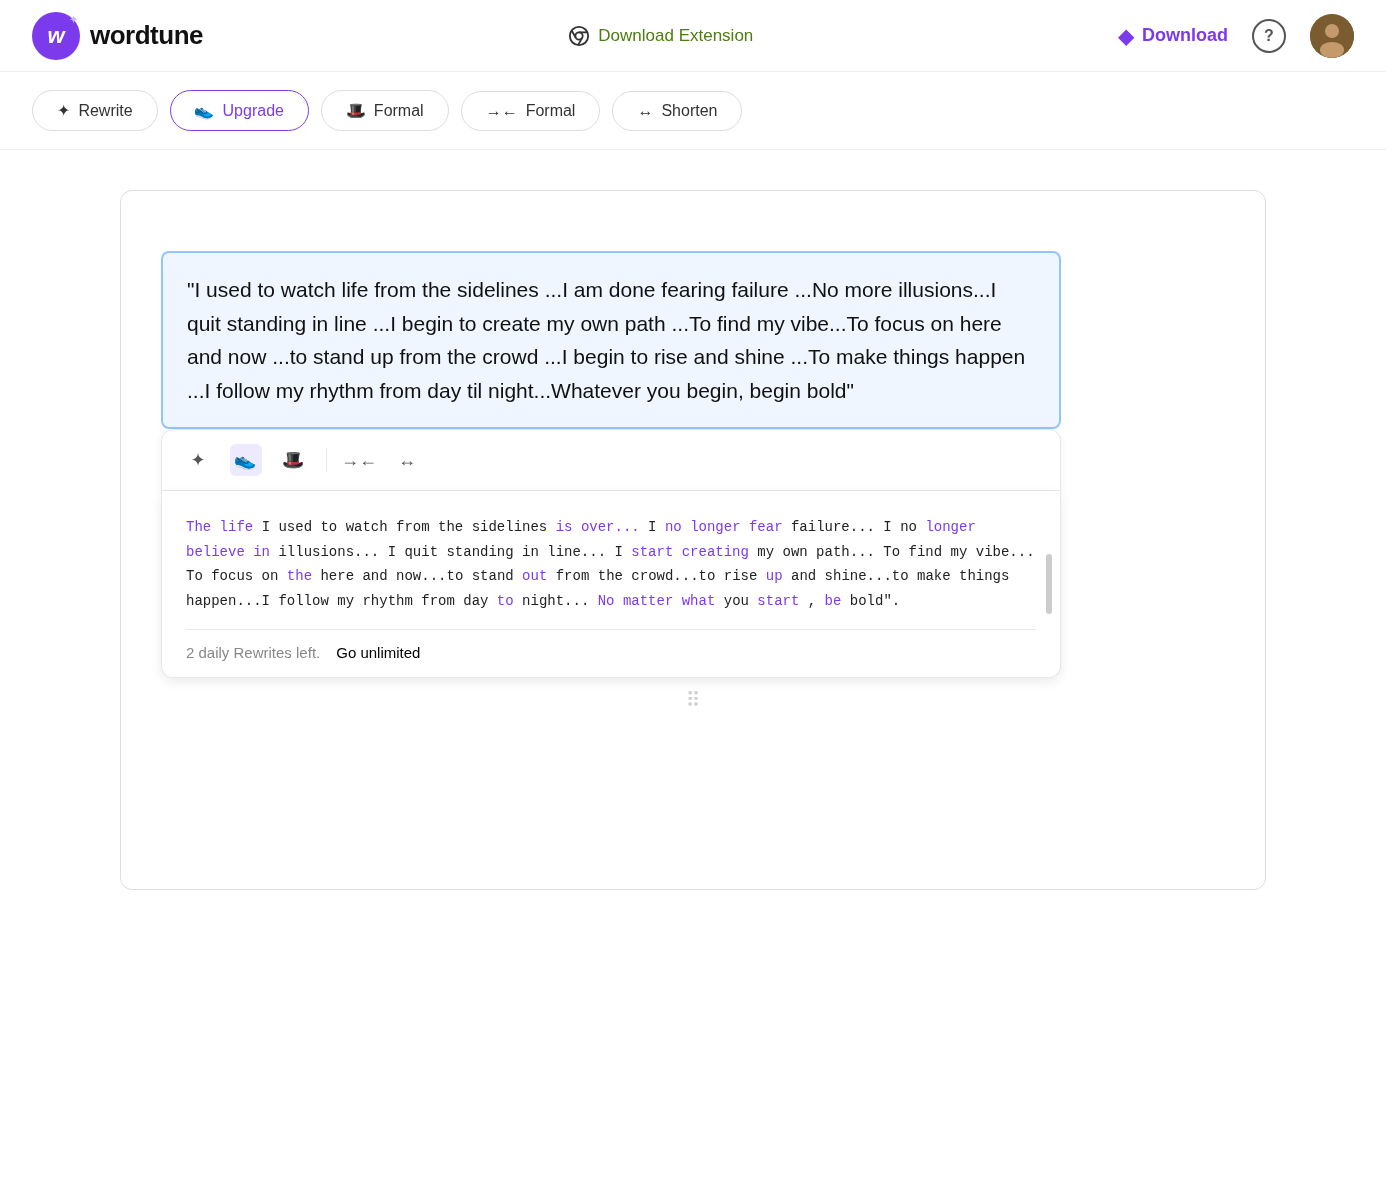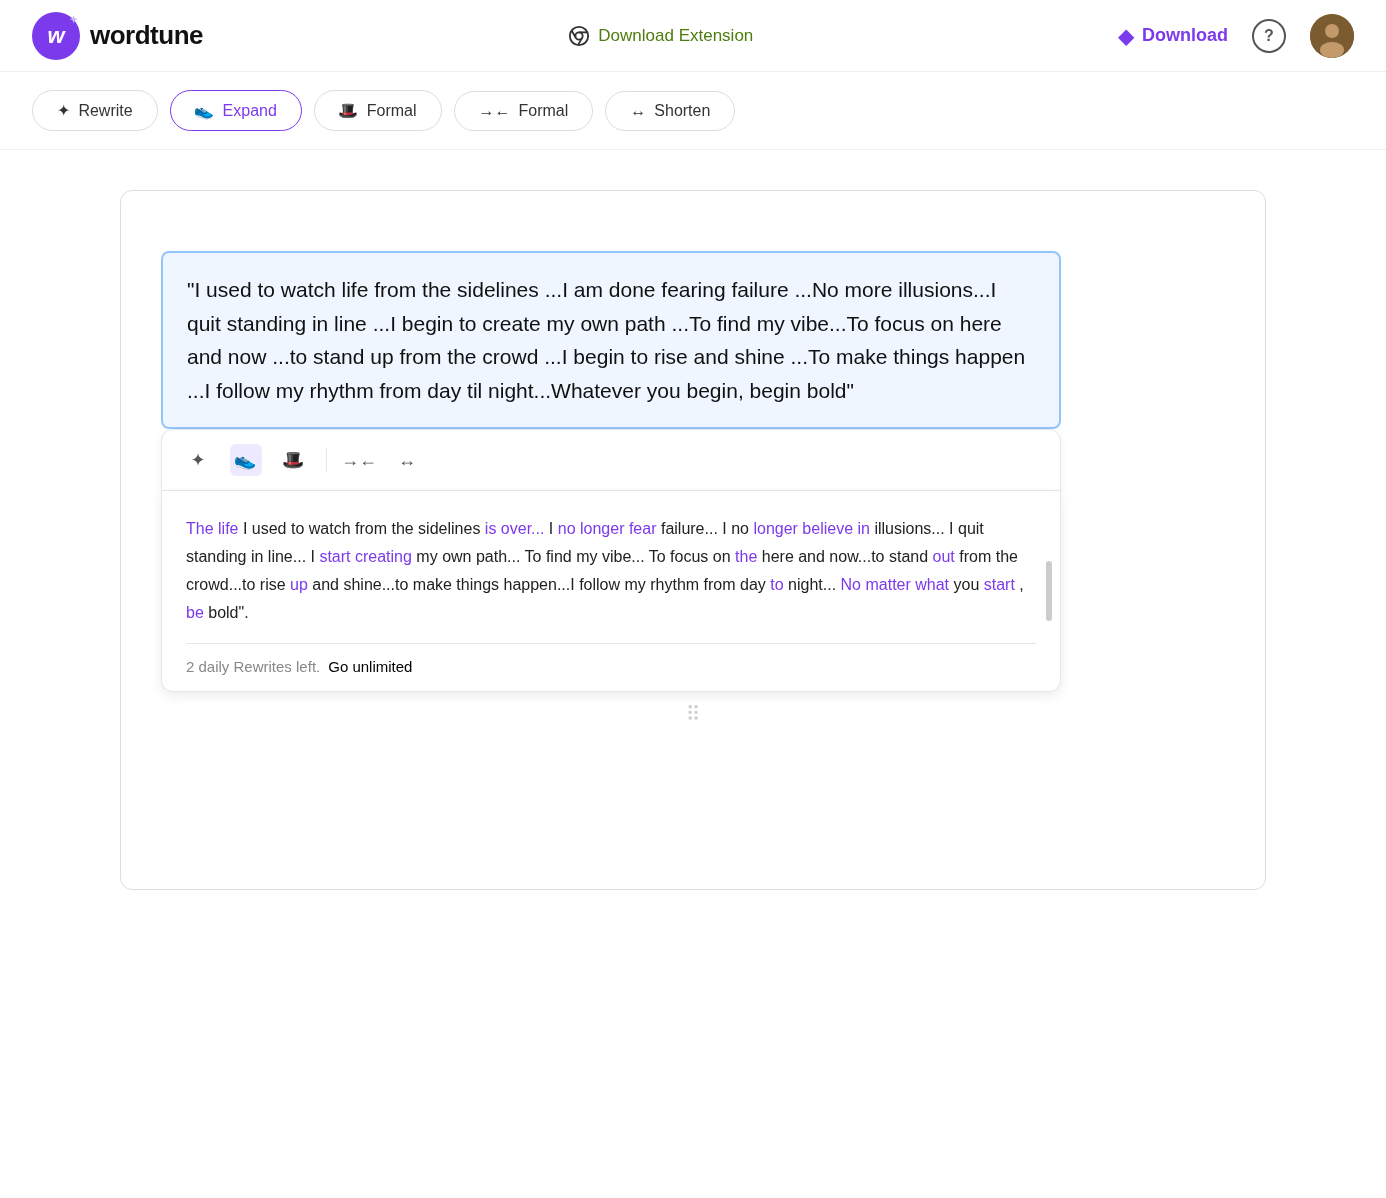--- a/index.html
+++ b/index.html
@@ -202,36 +202,37 @@
     .result-box {
       background: white;
       border: 1px solid #e5e7eb;
       border-top: none;
       border-radius: 0 0 12px 12px;
       padding: 24px 24px 16px;
       max-width: 900px;
       box-shadow: 0 4px 12px rgba(0,0,0,0.08);
     }
     .result-text {
-      font-size: 16px;
+      font-size: 14px;
       line-height: 1.75;
       color: #222;
+      font-family: Liberation Mono, monospace;
     }
     .highlight-purple {
       color: #7c3aed;
     }
     .result-footer {
       border-top: 1px solid #e5e7eb;
       margin-top: 16px;
       padding-top: 14px;
       font-size: 15px;
       color: #888;
       display: flex;
       align-items: center;
-      gap: 8px;
+      gap: 16px;
     }
     .result-footer a {
       color: #000000;
       text-decoration: none;
       cursor: pointer;
     }
     .drag-handle {
       text-align: center;
       margin-top: 10px;
       color: #ccc;
@@ -293,21 +294,21 @@
   </div>
 </header>
 
 <div class="toolbar">
   <button class="toolbar-btn">
     <span class="btn-icon">✦</span>
     <span>Rewrite</span>
   </button>
   <button class="toolbar-btn active">
     <span class="btn-icon">👟</span>
-    <span>Expand</span>
+    <span>Upgrade</span>
   </button>
   <button class="toolbar-btn">
     <span class="btn-icon">🎩</span>
     <span>Formal</span>
   </button>
   <button class="toolbar-btn">
     <span class="btn-icon">→←</span>
     <span>Formal</span>
   </button>
   <button class="toolbar-btn">

